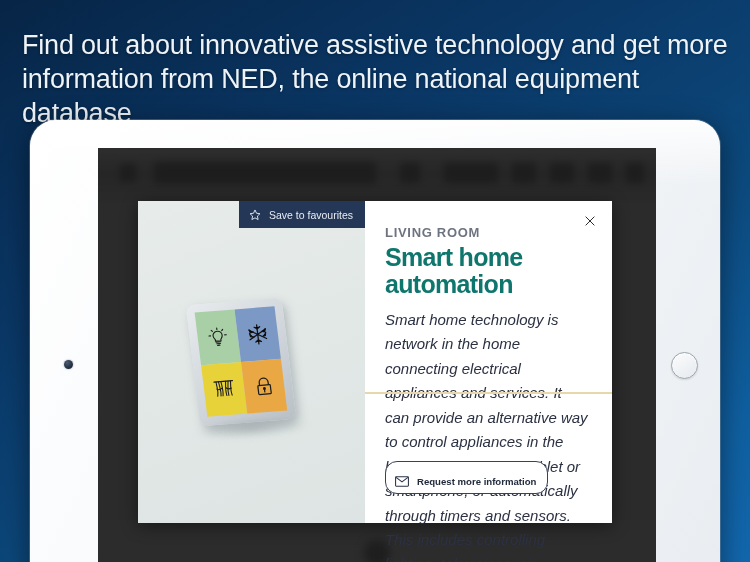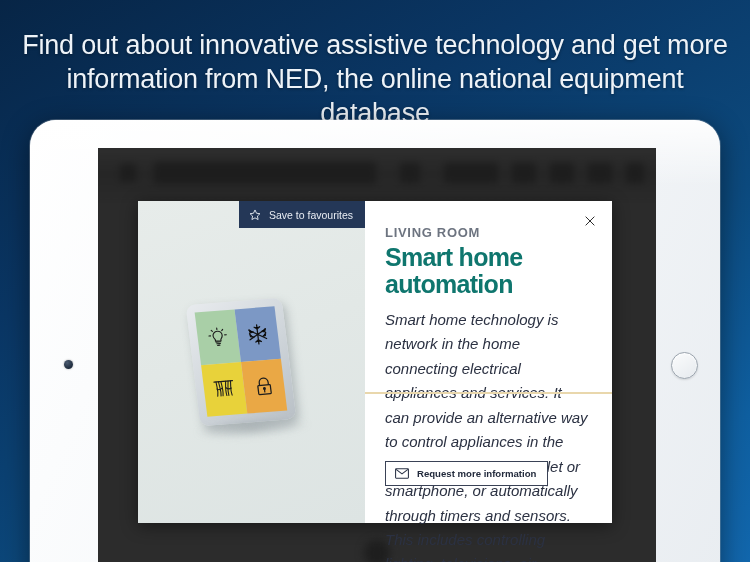--- a/index.html
+++ b/index.html
@@ -7,21 +7,21 @@
   body {
     font-family: "Liberation Sans", sans-serif;
     background: linear-gradient(150deg, #072546 0%, #0a3664 32%, #0c4a7e 62%, #0f5fa0 85%, #1267ad 100%);
     position: relative;
   }
 
   
   .headline {
     position: absolute;
     top: 28px; left: 0; right: 0;
-    text-align: center;
+    text-align: left;
     color: #eef3f8;
     font-size: 27px;
     font-weight: 300;
     line-height: 1.26;
     letter-spacing: -0.2px;
     padding: 0 22px;
     text-shadow: 0 1px 3px rgba(0,0,0,0.35);
   }
 
   
@@ -172,23 +172,23 @@
   .divider {
     position:absolute;
     left:0; right:0; top:191px;
     height:2px;
     background:#e9d7ac;
   }
   .info-btn {
     position:absolute;
     left:20px; top:260px;
     display:inline-flex; align-items:center; gap:8px;
-    padding:6px 11px 6px 9px;
+    padding:14px 11px 6px 9px;
     border:1.3px solid #3a4256;
-    border-radius:0;
+    border-radius:12px;
     background:#fff;
     font-size:9.6px;
     font-weight:700;
     color:#222a3c;
     cursor:pointer;
     white-space:nowrap;
   }
 </style>
 </head>
 <body>

